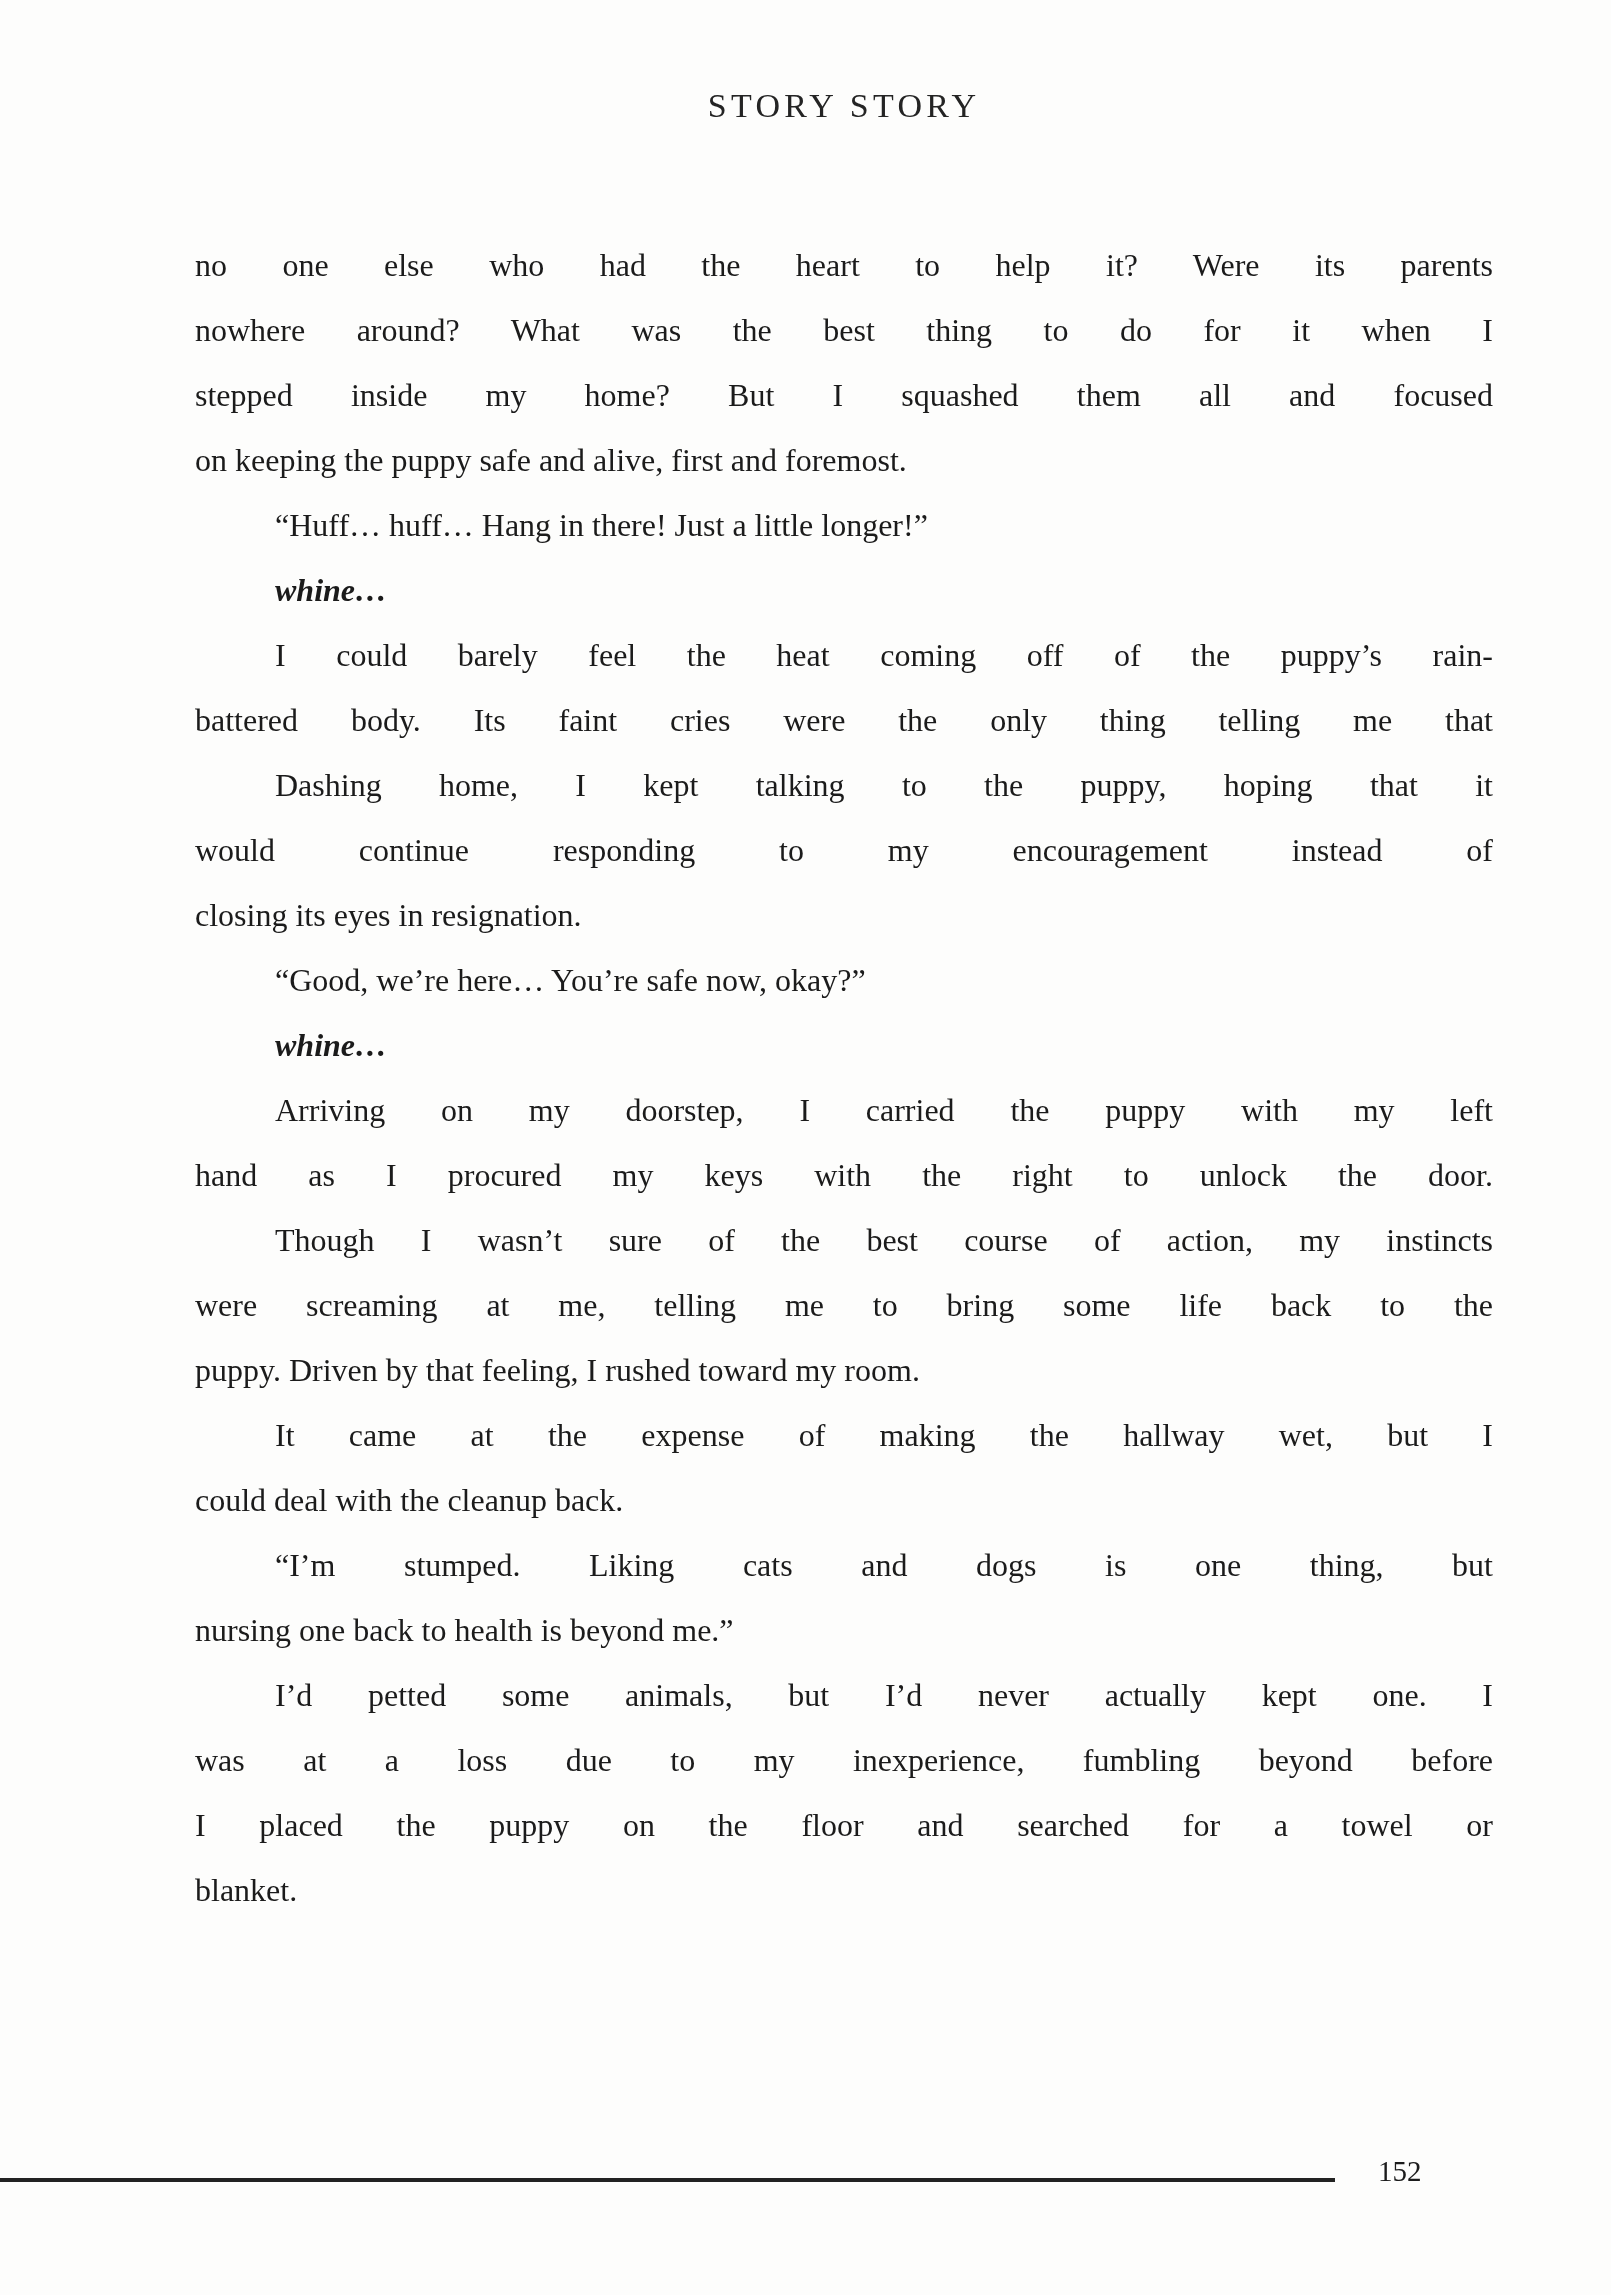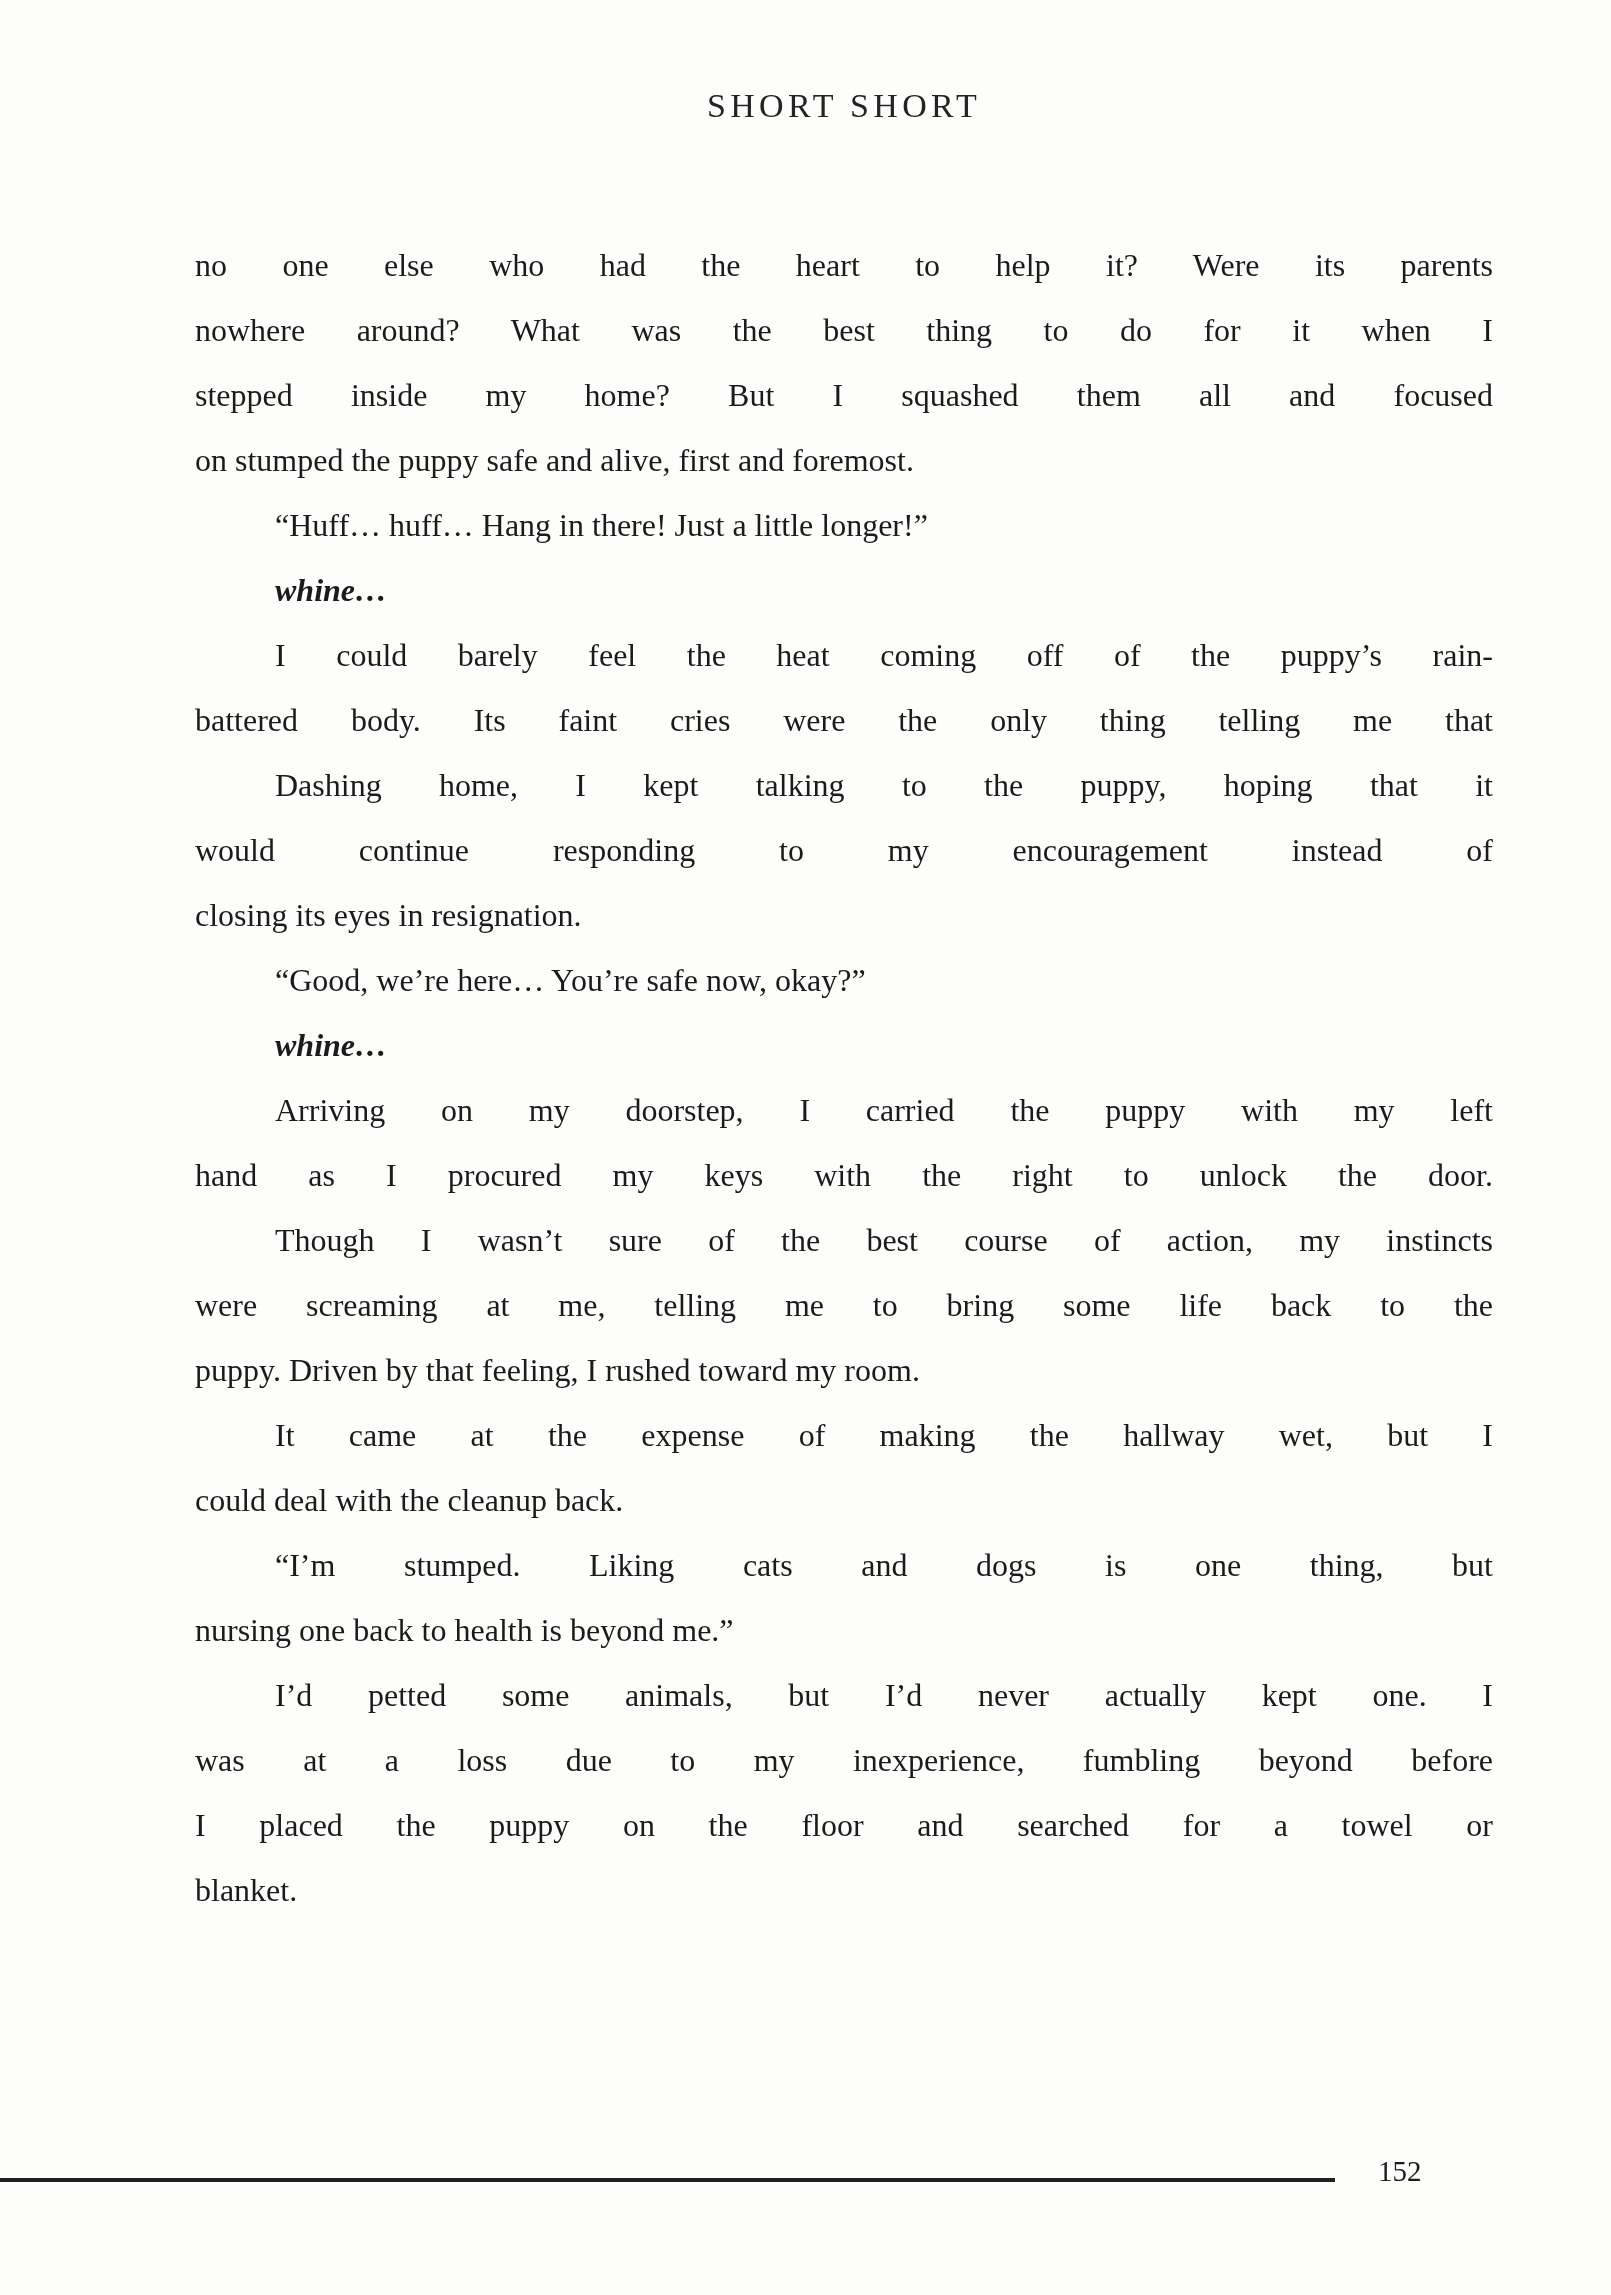--- a/index.html
+++ b/index.html
@@ -66,27 +66,27 @@
     top: 2157px;
     font-size: 29px;
     line-height: 1;
     color: #1b1b1b;
   }
 </style>
 </head>
 <body>
 
 <div class="page">
-  <div class="running-head">SHORT SHORT</div>
+  <div class="running-head">STORY STORY</div>
 
   <div class="body-text">
       <div class="line j">no one else who had the heart to help it? Were its parents</div>
       <div class="line j">nowhere around? What was the best thing to do for it when I</div>
       <div class="line j">stepped inside my home? But I squashed them all and focused</div>
-      <div class="line">on stumped the puppy safe and alive, first and foremost.</div>
+      <div class="line">on keeping the puppy safe and alive, first and foremost.</div>
       <div class="line ind">“Huff… huff… Hang in there! Just a little longer!”</div>
       <div class="line ind it">whine…</div>
       <div class="line j ind">I could barely feel the heat coming off of the puppy’s rain-</div>
       <div class="line j">battered body. Its faint cries were the only thing telling me that</div>
       <div class="line j ind">Dashing home, I kept talking to the puppy, hoping that it</div>
       <div class="line j">would continue responding to my encouragement instead of</div>
       <div class="line">closing its eyes in resignation.</div>
       <div class="line ind">“Good, we’re here… You’re safe now, okay?”</div>
       <div class="line ind it">whine…</div>
       <div class="line j ind">Arriving on my doorstep, I carried the puppy with my left</div>

